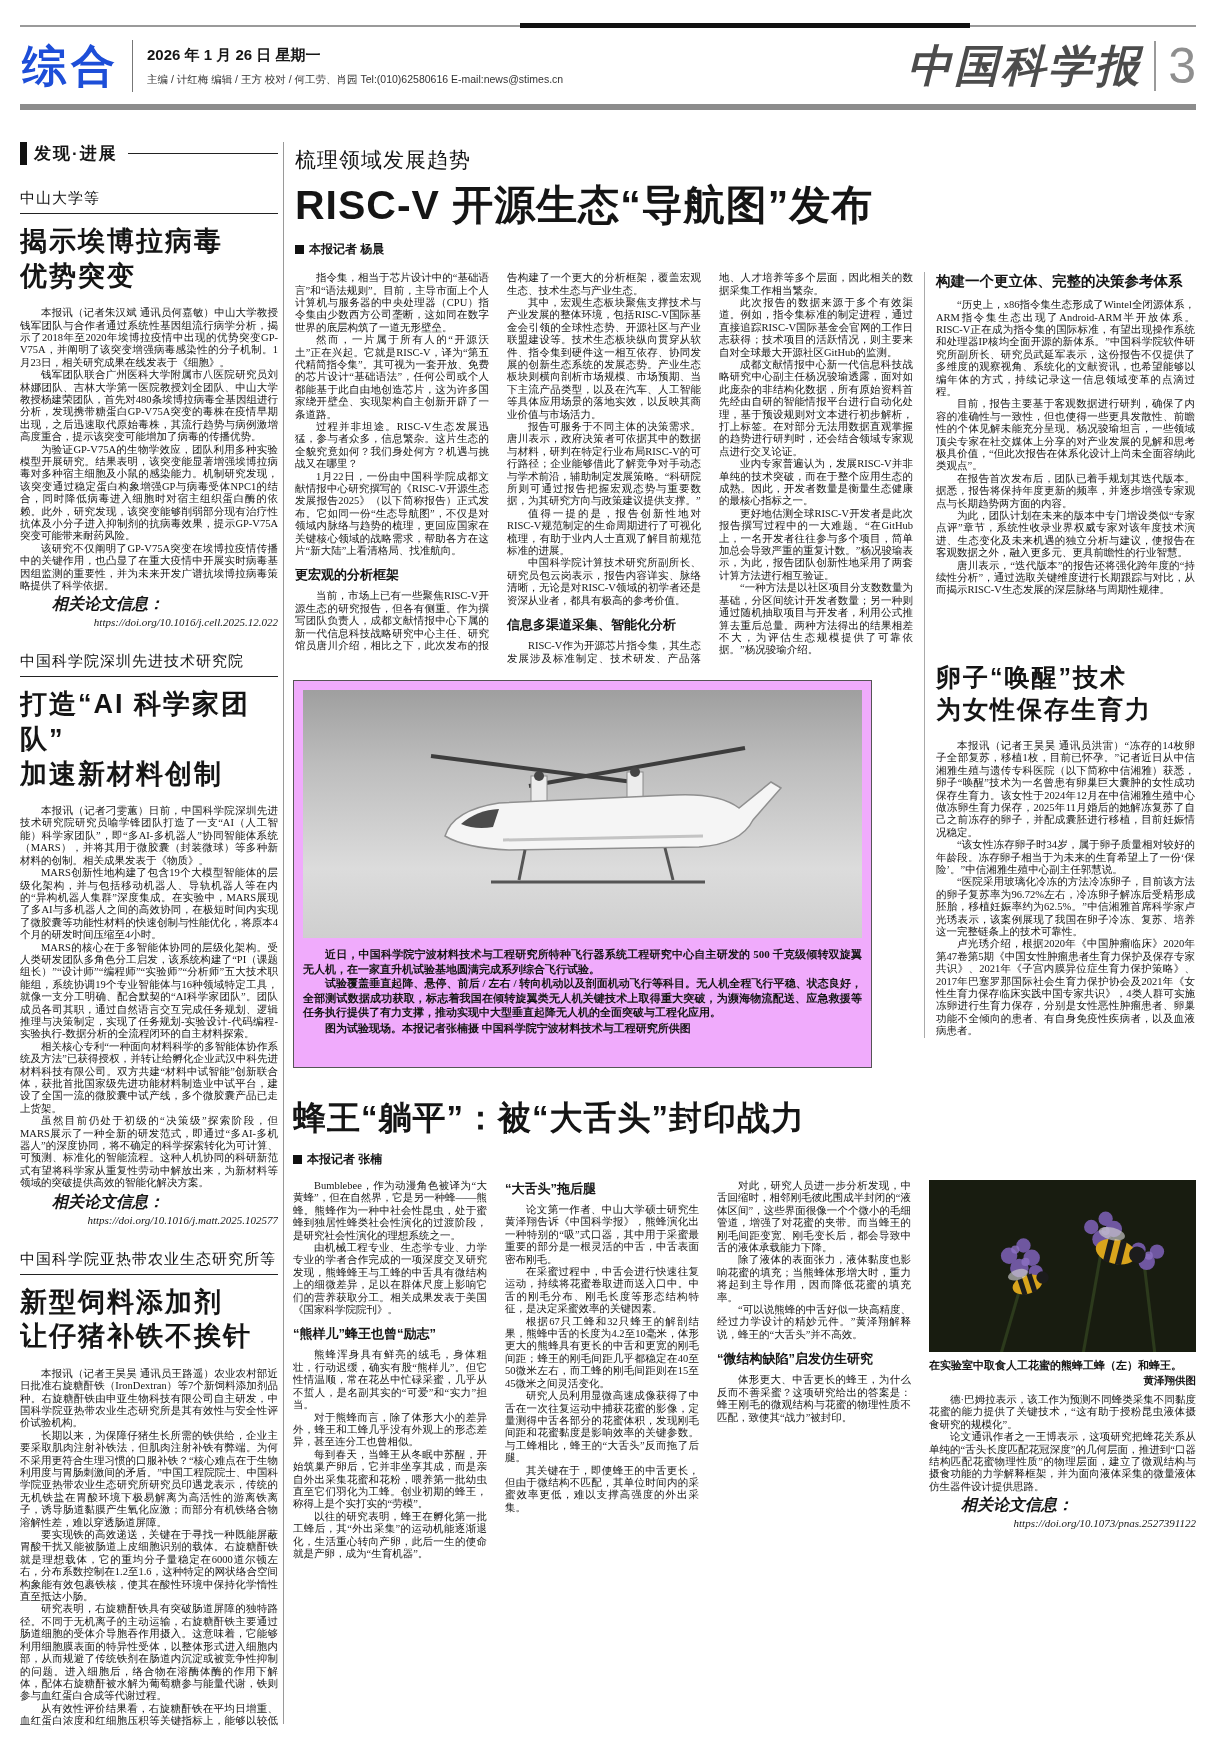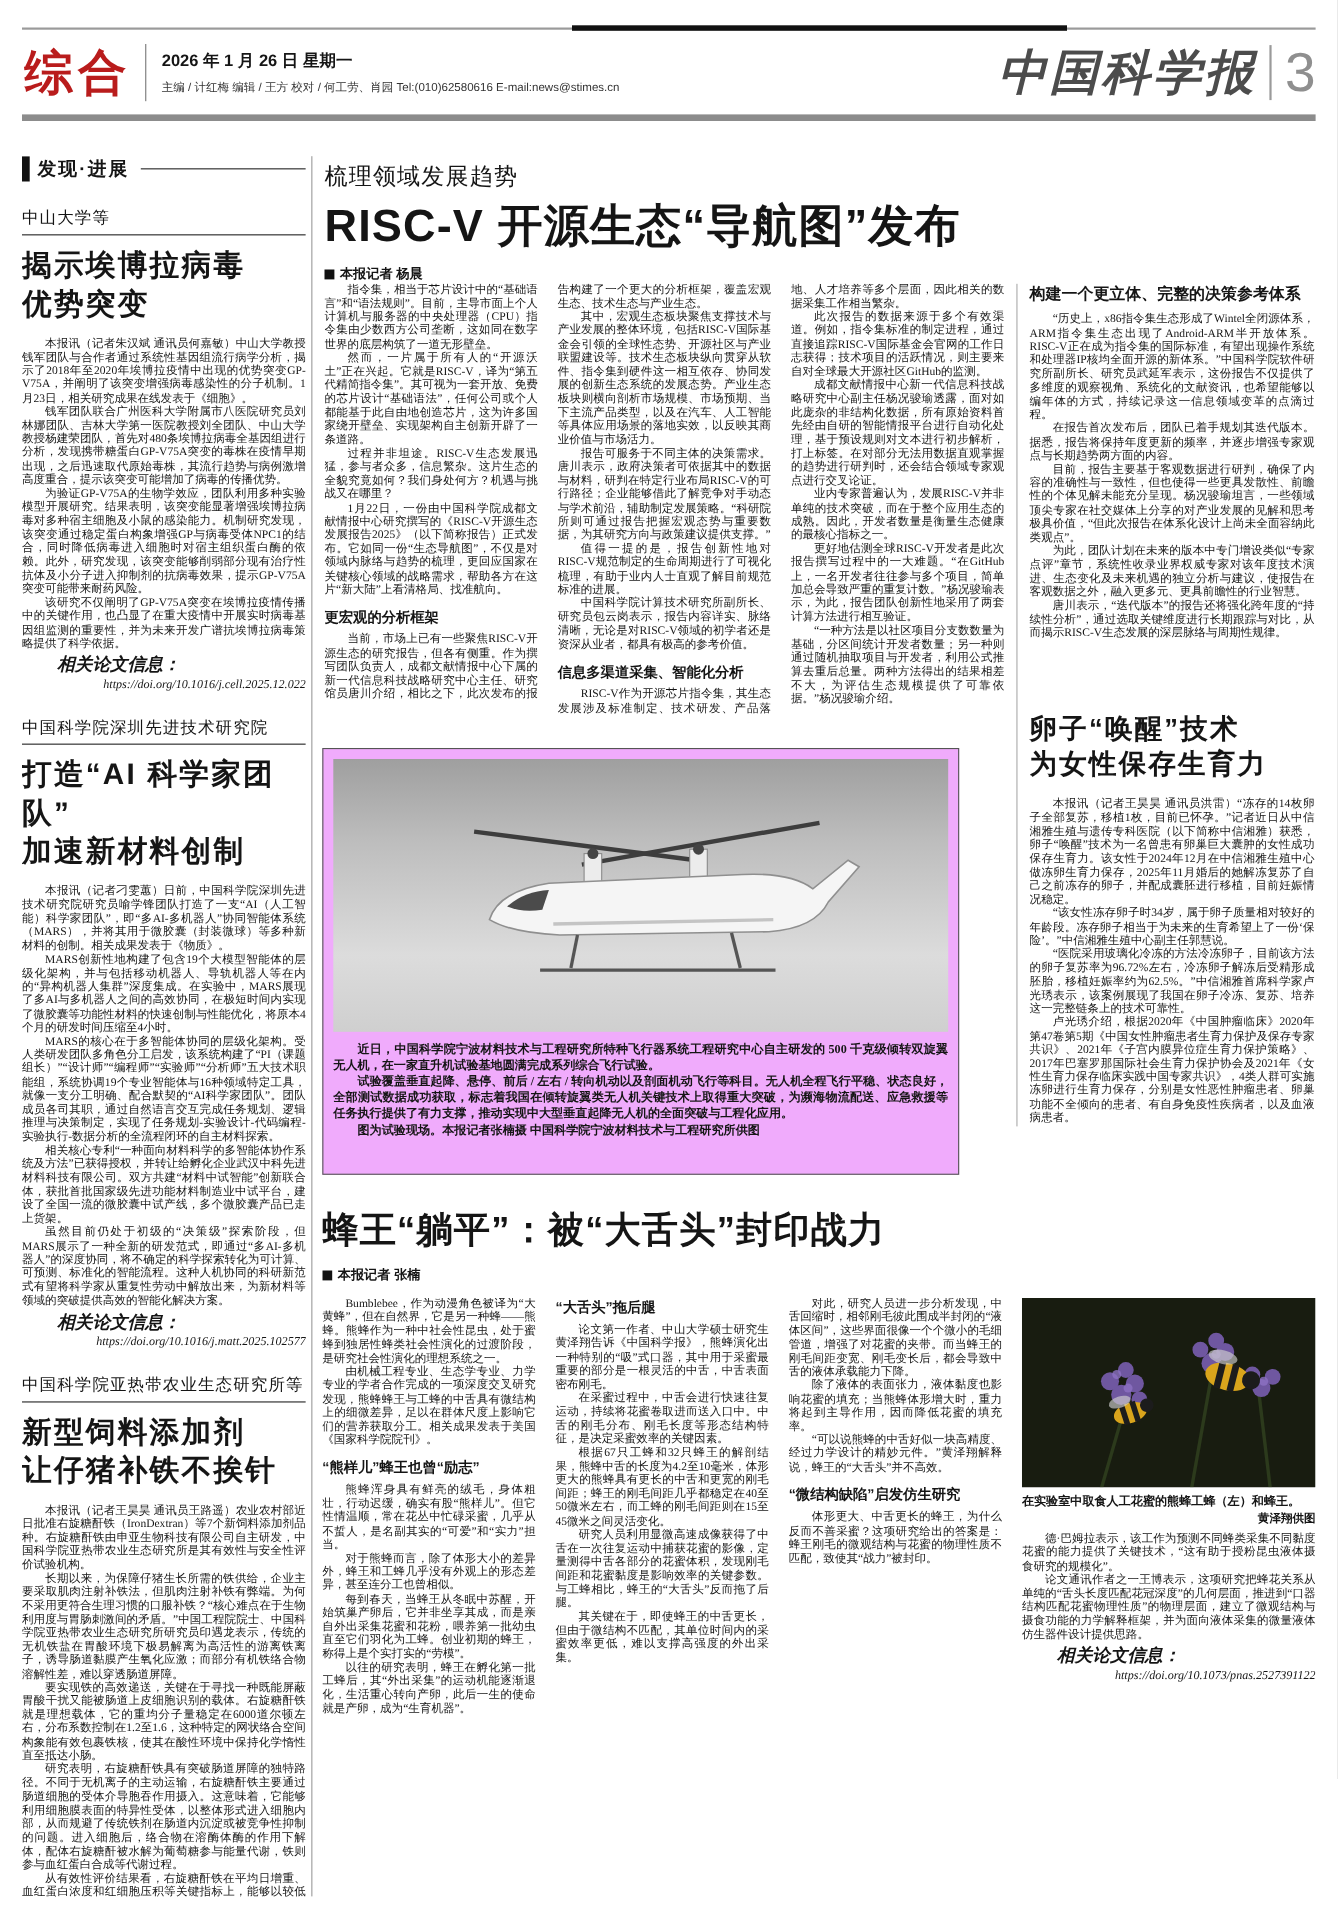--- a/index.html
+++ b/index.html
@@ -2,21 +2,21 @@
 <html><head>
 <meta charset="utf-8">
 <style>
   html,body{margin:0;padding:0;background:#d9d9d9;}
   .page{position:relative;width:1216px;height:1742px;margin:0 auto;background:#ffffff;overflow:hidden;
         font-family:"Liberation Serif","DejaVu Serif",serif;color:#151515;}
   
   .rule-top{position:absolute;top:25px;left:20px;right:20px;height:2px;background:#9a9a9a;}
   .rule-top-black{position:absolute;top:23px;left:520px;width:450px;height:5px;background:#111;}
   .header{position:absolute;top:36px;left:22px;right:20px;height:60px;display:flex;align-items:center;}
-  .section-big{font-family:"Liberation Sans",sans-serif;font-size:44px;font-weight:700;letter-spacing:5px;color:#b91c1c;}
+  .section-big{font-family:"Liberation Sans",sans-serif;font-size:44px;font-weight:700;letter-spacing:5px;color:#1d4ed8;}
   .hdr-div{width:1px;background:#777;height:52px;margin:0 14px 0 12px;}
   .hdr-mid{flex:1;}
   .hdr-date{font-family:"Liberation Sans",sans-serif;font-size:15px;font-weight:700;margin-bottom:8px;}
   .hdr-staff{font-family:"Liberation Sans",sans-serif;font-size:10.5px;color:#333;}
   .masthead{font-family:"DejaVu Serif",serif;font-style:italic;font-weight:700;font-size:44px;color:#4c4c4c;letter-spacing:3px;}
   .pageno{font-family:"Liberation Sans",sans-serif;font-size:50px;font-weight:400;color:#8f8f8f;border-left:2px solid #9a9a9a;padding-left:12px;margin-left:12px;line-height:1;}
   .rule-bottom{position:absolute;top:104px;left:20px;right:20px;height:6px;background:#8c8c8c;}
   
   .b{font-size:10.5px;line-height:12.4px;text-align:justify;text-indent:2em;margin:0;}
   .subhead{font-family:"Liberation Sans",sans-serif;font-weight:700;font-size:13px;margin:9px 0 6px;text-indent:0;}
@@ -30,21 +30,21 @@
   .rail-label-row{display:flex;align-items:center;margin-bottom:24px;}
   .rail-label{font-family:"Liberation Sans",sans-serif;font-weight:700;font-size:17px;border-left:7px solid #111;padding-left:7px;letter-spacing:2px;}
   .rail-label-row::after{content:"";flex:1;height:1px;background:#222;margin-left:10px;}
   .rail-article{margin-bottom:24px;}
   .kicker{font-size:15px;padding-bottom:5px;border-bottom:1.5px solid #222;margin-bottom:10px;letter-spacing:1px;}
   .rail-h{font-family:"Liberation Sans",sans-serif;font-size:27px;font-weight:700;line-height:1.28;letter-spacing:2px;margin:0 0 14px;}
   
   .main-block{position:absolute;left:295px;top:146px;width:901px;}
   .main-kicker{font-family:"Liberation Sans",sans-serif;font-size:21px;margin:0 0 8px;letter-spacing:1px;}
   .main-headline{font-family:"Liberation Sans",sans-serif;font-size:41px;font-weight:900;letter-spacing:1px;margin:0 0 12px;line-height:1.15;}
-  .main-cols{display:flex;}
+  .main-cols{display:flex;margin-top:14px;}
   .threecol-wrap{width:618px;height:432px;overflow:hidden;}
   .threecol{column-count:3;column-gap:18px;height:432px;}
   .vdiv{width:1px;background:#aaa;margin:0 11px;}
   .rightcol{width:259px;}
   .rightcol-subhead{font-family:"Liberation Sans",sans-serif;font-weight:700;font-size:14.5px;margin:0 0 8px;}
   
   .photo-box{position:absolute;left:293px;top:680px;width:579px;height:388px;border:1px solid #555;background:#f0abfc;box-sizing:border-box;padding:9px;}
   .photo-img{height:248px;background:linear-gradient(180deg,#9f9f9f 0%,#bdbdbd 30%,#dcdcdc 72%,#cfcfcf 100%);overflow:hidden;}
   .photo-cap{margin-top:9px;}
   .photo-cap .b{font-weight:700;font-size:11px;line-height:14.5px;}
@@ -160,22 +160,22 @@
           <p class="b">成都文献情报中心新一代信息科技战略研究中心副主任杨况骏瑜透露，面对如此庞杂的非结构化数据，所有原始资料首先经由自研的智能情报平台进行自动化处理，基于预设规则对文本进行初步解析，打上标签。在对部分无法用数据直观掌握的趋势进行研判时，还会结合领域专家观点进行交叉论证。</p>
           <p class="b">业内专家普遍认为，发展RISC-V并非单纯的技术突破，而在于整个应用生态的成熟。因此，开发者数量是衡量生态健康的最核心指标之一。</p>
           <p class="b">更好地估测全球RISC-V开发者是此次报告撰写过程中的一大难题。“在GitHub上，一名开发者往往参与多个项目，简单加总会导致严重的重复计数。”杨况骏瑜表示，为此，报告团队创新性地采用了两套计算方法进行相互验证。</p>
           <p class="b">“一种方法是以社区项目分支数数量为基础，分区间统计开发者数量；另一种则通过随机抽取项目与开发者，利用公式推算去重后总量。两种方法得出的结果相差不大，为评估生态规模提供了可靠依据。”杨况骏瑜介绍。</p>
         </div>
       </div>
       <div class="vdiv"></div>
       <div class="rightcol">
         <p class="rightcol-subhead">构建一个更立体、完整的决策参考体系</p>
         <p class="b">“历史上，x86指令集生态形成了Wintel全闭源体系，ARM指令集生态出现了Android-ARM半开放体系。RISC-V正在成为指令集的国际标准，有望出现操作系统和处理器IP核均全面开源的新体系。”中国科学院软件研究所副所长、研究员武延军表示，这份报告不仅提供了多维度的观察视角、系统化的文献资讯，也希望能够以编年体的方式，持续记录这一信息领域变革的点滴过程。</p>
+        <p class="b">目前，报告主要基于客观数据进行研判，确保了内容的准确性与一致性，但也使得一些更具发散性、前瞻性的个体见解未能充分呈现。杨况骏瑜坦言，一些领域顶尖专家在社交媒体上分享的对产业发展的见解和思考极具价值，“但此次报告在体系化设计上尚未全面容纳此类观点”。</p>
         <p class="b">在报告首次发布后，团队已着手规划其迭代版本。据悉，报告将保持年度更新的频率，并逐步增强专家观点与长期趋势两方面的内容。</p>
-        <p class="b">目前，报告主要基于客观数据进行研判，确保了内容的准确性与一致性，但也使得一些更具发散性、前瞻性的个体见解未能充分呈现。杨况骏瑜坦言，一些领域顶尖专家在社交媒体上分享的对产业发展的见解和思考极具价值，“但此次报告在体系化设计上尚未全面容纳此类观点”。</p>
         <p class="b">为此，团队计划在未来的版本中专门增设类似“专家点评”章节，系统性收录业界权威专家对该年度技术演进、生态变化及未来机遇的独立分析与建议，使报告在客观数据之外，融入更多元、更具前瞻性的行业智慧。</p>
         <p class="b">唐川表示，“迭代版本”的报告还将强化跨年度的“持续性分析”，通过选取关键维度进行长期跟踪与对比，从而揭示RISC-V生态发展的深层脉络与周期性规律。</p>
 
         <div class="ovary">
           <div class="ovary-h">
             <div>卵子“唤醒”技术</div>
             <div>为女性保存生育力</div>
           </div>
           <p class="b">本报讯（记者王昊昊 通讯员洪雷）“冻存的14枚卵子全部复苏，移植1枚，目前已怀孕。”记者近日从中信湘雅生殖与遗传专科医院（以下简称中信湘雅）获悉，卵子“唤醒”技术为一名曾患有卵巢巨大囊肿的女性成功保存生育力。该女性于2024年12月在中信湘雅生殖中心做冻卵生育力保存，2025年11月婚后的她解冻复苏了自己之前冻存的卵子，并配成囊胚进行移植，目前妊娠情况稳定。</p>
           <p class="b">“该女性冻存卵子时34岁，属于卵子质量相对较好的年龄段。冻存卵子相当于为未来的生育希望上了一份‘保险’。”中信湘雅生殖中心副主任郭慧说。</p>

